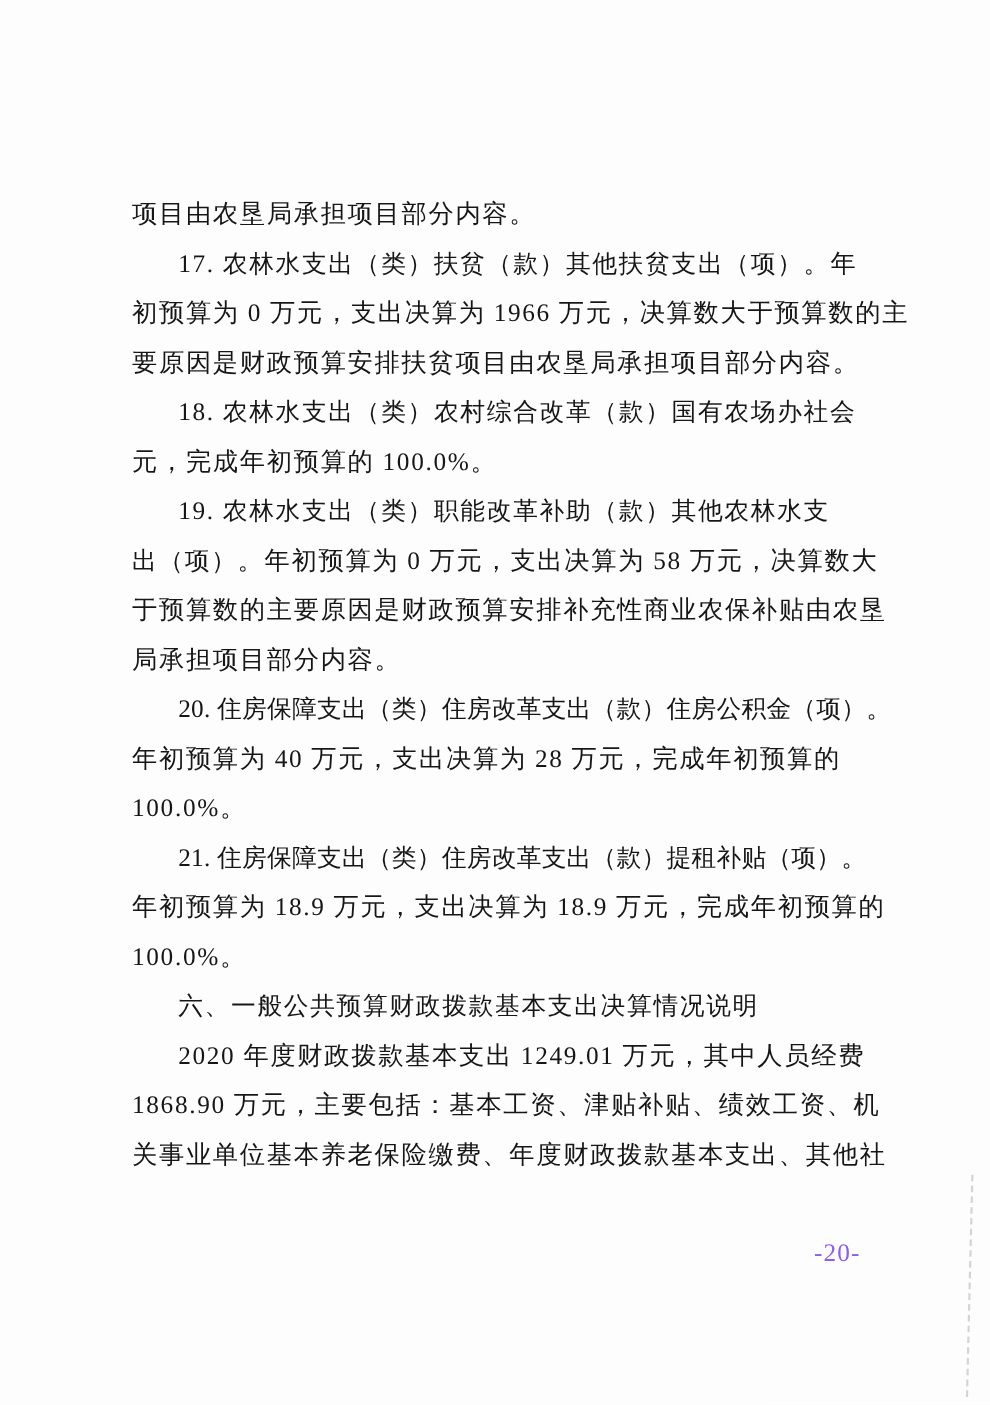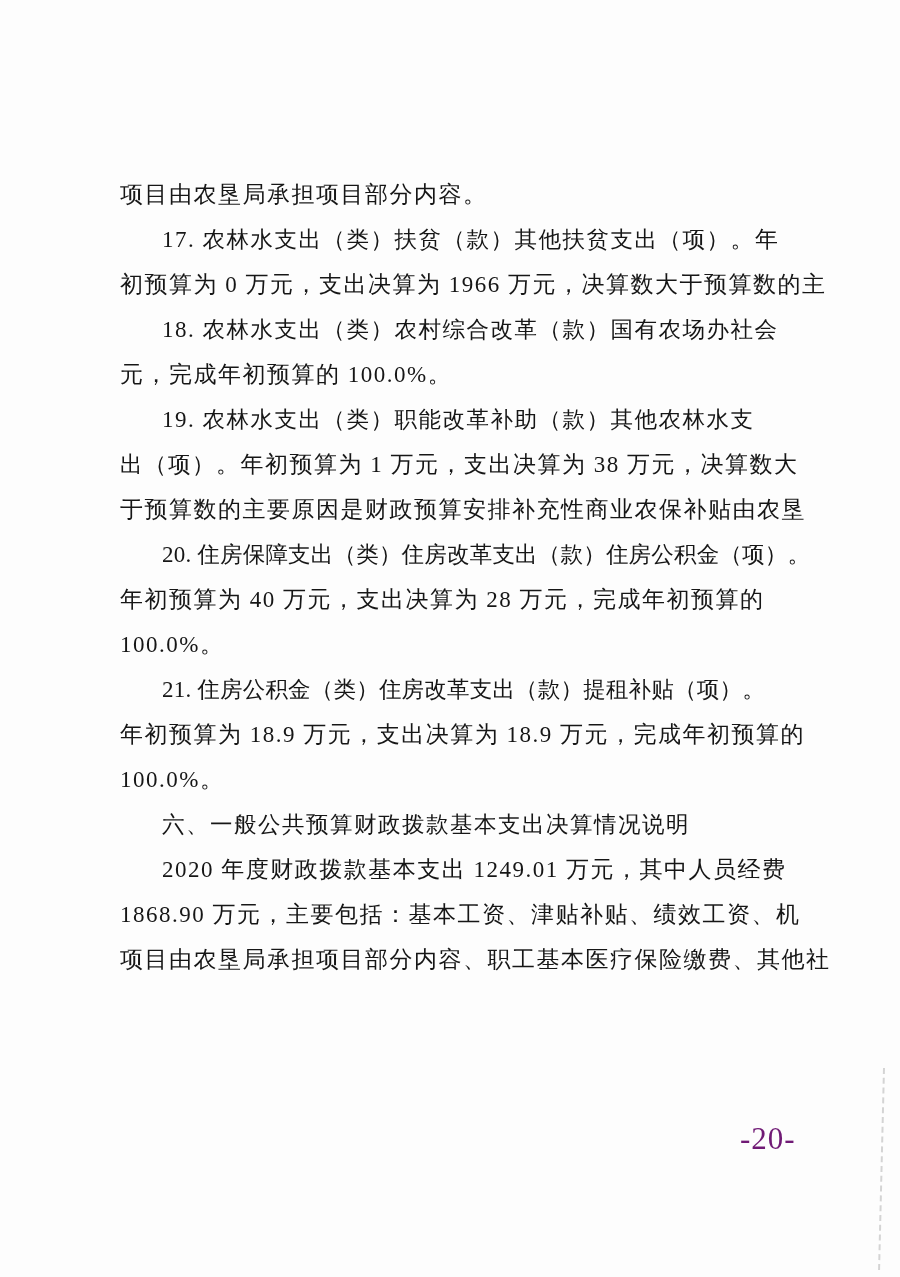--- a/index.html
+++ b/index.html
@@ -30,24 +30,24 @@
   .b {
     font-weight: 400;
     font-family: "Liberation Sans", "DejaVu Sans", sans-serif;
     font-size: 22.5px;
   }
   .reg { font-weight: 400; }
   .page-number {
     position: absolute;
     left: 740px;
     top: 1124px;
-    font-size: 31px;
+    font-size: 23px;
     line-height: 30px;
     letter-spacing: 1px;
-    color: #701a75;
+    color: #8b5cf6;
   }
   .scan-line {
     position: absolute;
     left: 883px;
     top: 1068px;
     height: 202px;
     width: 0;
     border-left: 2px dashed #c7c7c7;
     opacity: 0.75;
     transform: rotate(1.4deg);
@@ -57,38 +57,40 @@
 </head>
 <body>
 
 <div class="page">
   <div class="content">
 
     <div class="line"><span class="reg">项目由农垦局承担项目部分内容。</span></div>
 
     <div class="line ind"><span class="reg">17. </span><span class="b">农林水支出（类）扶贫（款）其他扶贫支出（项）</span><span class="reg">。年</span></div>
     <div class="line"><span class="reg">初预算为 0 万元，支出决算为 1966 万元，决算数大于预算数的主</span></div>
+    <div class="line"><span class="reg">要原因是财政预算安排扶贫项目由农垦局承担项目部分内容。</span></div>
 
     <div class="line ind"><span class="reg">18. </span><span class="b">农林水支出（类）农村综合改革（款）国有农场办社会</span></div>
     <div class="line"><span class="reg">元，完成年初预算的 100.0%。</span></div>
 
     <div class="line ind"><span class="reg">19. </span><span class="b">农林水支出（类）职能改革补助（款）其他农林水支</span></div>
-    <div class="line"><span class="b">出（项）</span><span class="reg">。年初预算为 1 万元，支出决算为 38 万元，决算数大</span></div>
+    <div class="line"><span class="b">出（项）</span><span class="reg">。年初预算为 0 万元，支出决算为 58 万元，决算数大</span></div>
     <div class="line"><span class="reg">于预算数的主要原因是财政预算安排补充性商业农保补贴由农垦</span></div>
+    <div class="line"><span class="reg">局承担项目部分内容。</span></div>
 
     <div class="line ind tight"><span class="reg">20. </span><span class="b">住房保障支出（类）住房改革支出（款）住房公积金（项）</span><span class="reg">。</span></div>
     <div class="line"><span class="reg">年初预算为 40 万元，支出决算为 28 万元，完成年初预算的</span></div>
     <div class="line"><span class="reg">100.0%。</span></div>
 
-    <div class="line ind tight"><span class="reg">21. </span><span class="b">住房公积金（类）住房改革支出（款）提租补贴（项）</span><span class="reg">。</span></div>
+    <div class="line ind tight"><span class="reg">21. </span><span class="b">住房保障支出（类）住房改革支出（款）提租补贴（项）</span><span class="reg">。</span></div>
     <div class="line"><span class="reg">年初预算为 18.9 万元，支出决算为 18.9 万元，完成年初预算的</span></div>
     <div class="line"><span class="reg">100.0%。</span></div>
 
     <div class="line ind"><span class="b">六、一般公共预算财政拨款基本支出决算情况说明</span></div>
     <div class="line ind"><span class="reg">2020 年度财政拨款基本支出 1249.01 万元，其中人员经费</span></div>
     <div class="line"><span class="reg">1868.90 万元，主要包括：基本工资、津贴补贴、绩效工资、机</span></div>
-    <div class="line"><span class="reg">项目由农垦局承担项目部分内容、职工基本医疗保险缴费、其他社</span></div>
+    <div class="line"><span class="reg">关事业单位基本养老保险缴费、年度财政拨款基本支出、其他社</span></div>
 
   </div>
 
   <div class="page-number">-20-</div>
   <div class="scan-line"></div>
 </div>
 
 </body></html>

